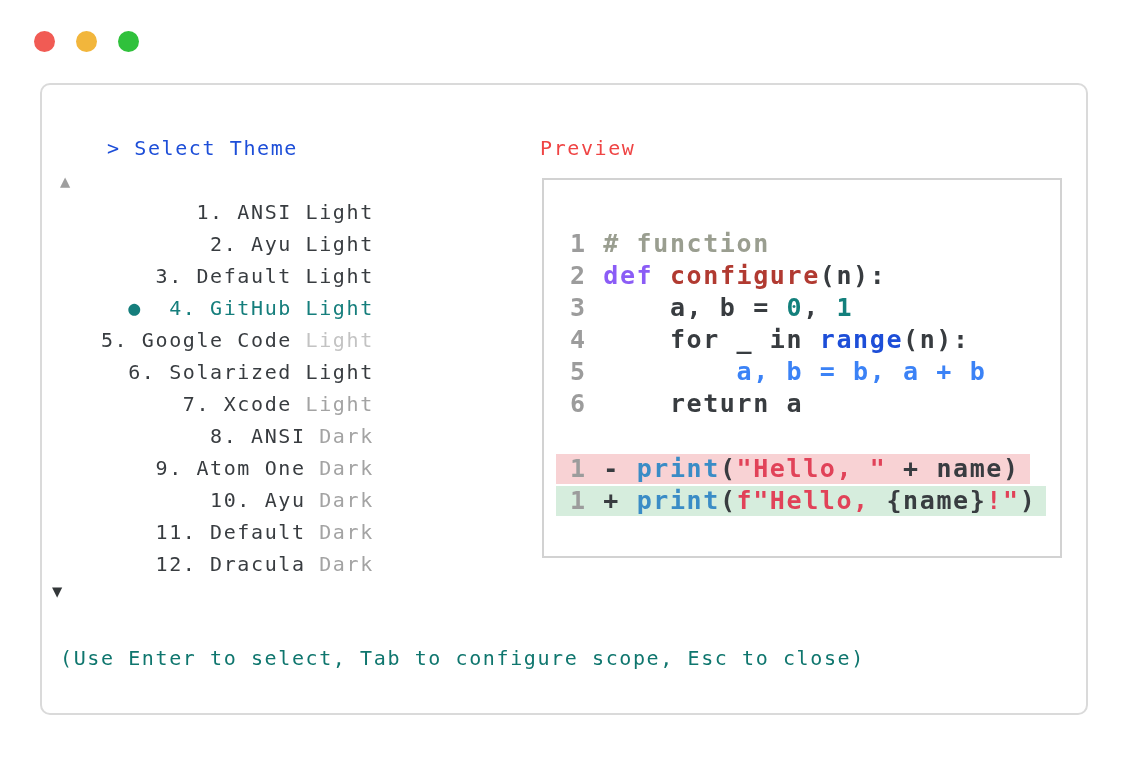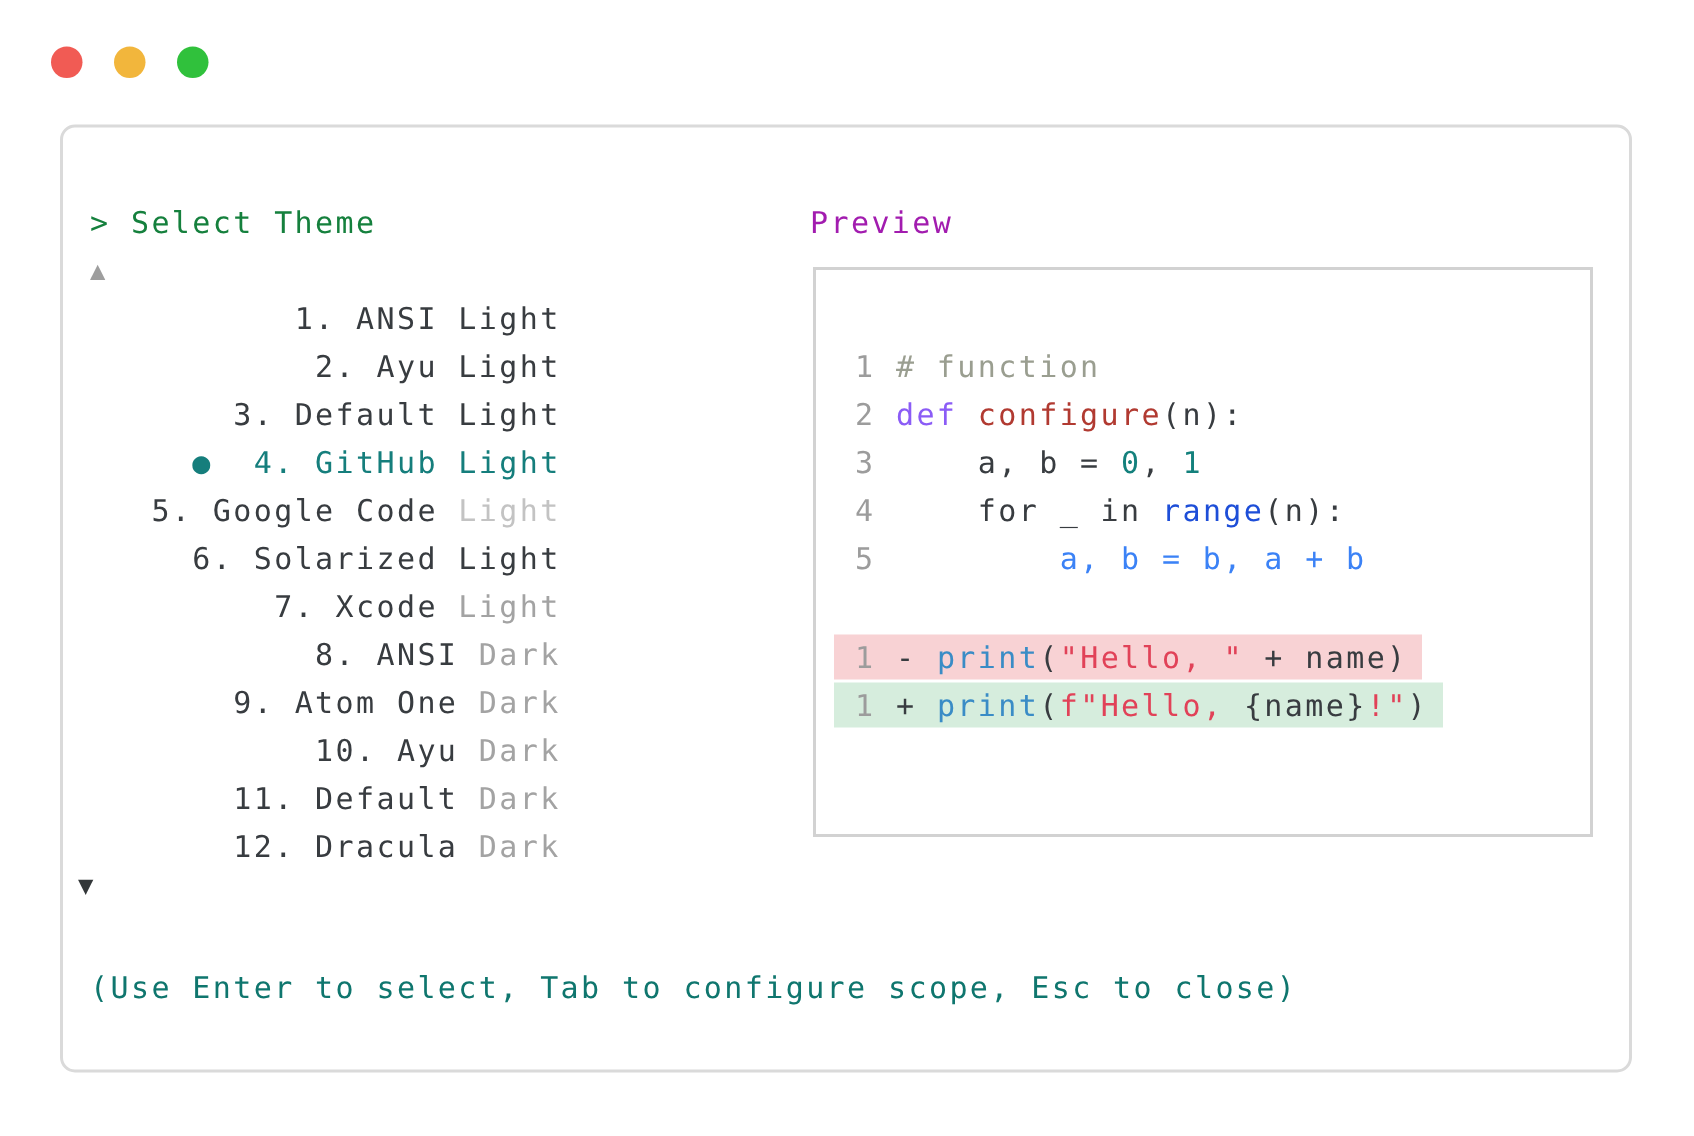--- a/index.html
+++ b/index.html
@@ -23,58 +23,59 @@
   .theme-list    { position:absolute; left:18px;  top:111px; }
   .arrow-down    { position:absolute; left:10px;  top:490px; font-size:17px; line-height:32px; }
   .hint          { position:absolute; left:18px;  top:557px; }
 
   .preview-label { position:absolute; left:498px; top:47px; }
   .preview-box   {
     position:absolute; left:500px; top:93px; width:520px; height:380px;
     border:2px solid #d2d2d2; background:#ffffff;
   }
   .code-area { padding-top:48px; }
-  .code-row  { height:32px; padding-left:26px; font-size:20px; letter-spacing:1.6px; line-height:32px; white-space:pre; }
+  .code-row  { height:32px; padding-left:26px; font-size:25px; letter-spacing:1.6px; line-height:32px; white-space:pre;font-weight:bold; }
   .diff-row  { padding-left:0; }
   .diff-band { display:inline-block; margin-left:12px; padding:0 10px 0 14px; height:30px; line-height:30px; vertical-align:middle; white-space:pre; }
 
   .list-row { height:32px; white-space:pre; cursor:default;text-align:right; }
 </style>
 </head>
 <body>
 
 <div class="stage">
 
   <div class="traffic" id="traffic">
       <div class="dot" style="background: rgb(241, 91, 84);"></div>
       <div class="dot" style="background: rgb(242, 182, 60);"></div>
       <div class="dot" style="background: rgb(48, 193, 60);"></div>
     </div>
 
   <div class="window" style="border-color: rgb(218, 218, 218);">
 
-    <div class="prompt mono" style="color: #15803d;">&gt; Select Theme</div>
+    <div class="prompt mono" style="color: #1d4ed8; margin-left: 47px;">&gt; Select Theme</div>
 
     <div class="arrow-up" id="arrowUp" style="color: rgb(158, 158, 158);">▲</div>
 
     <div class="theme-list mono" id="themeList"><div class="list-row"><span style="color: rgb(56, 60, 64);">   1. </span><span style="color: rgb(56, 60, 64);">ANSI Light</span></div><div class="list-row"><span style="color: rgb(56, 60, 64);">   2. </span><span style="color: rgb(56, 60, 64);">Ayu Light</span></div><div class="list-row"><span style="color: rgb(56, 60, 64);">   3. </span><span style="color: rgb(56, 60, 64);">Default Light</span></div><div class="list-row"><span style="color: rgb(21, 126, 124);">●  4. </span><span style="color: rgb(21, 126, 124);">GitHub Light</span></div><div class="list-row"><span style="color: rgb(56, 60, 64);">   5. </span><span style="color: rgb(56, 60, 64);">Google Code </span><span style="color: rgb(195, 195, 195);">Light</span></div><div class="list-row"><span style="color: rgb(56, 60, 64);">   6. </span><span style="color: rgb(56, 60, 64);">Solarized Light</span></div><div class="list-row"><span style="color: rgb(56, 60, 64);">   7. </span><span style="color: rgb(56, 60, 64);">Xcode </span><span style="color: rgb(163, 163, 163);">Light</span></div><div class="list-row"><span style="color: rgb(56, 60, 64);">   8. </span><span style="color: rgb(56, 60, 64);">ANSI </span><span style="color: rgb(163, 163, 163);">Dark</span></div><div class="list-row"><span style="color: rgb(56, 60, 64);">   9. </span><span style="color: rgb(56, 60, 64);">Atom One </span><span style="color: rgb(163, 163, 163);">Dark</span></div><div class="list-row"><span style="color: rgb(56, 60, 64);">  10. </span><span style="color: rgb(56, 60, 64);">Ayu </span><span style="color: rgb(163, 163, 163);">Dark</span></div><div class="list-row"><span style="color: rgb(56, 60, 64);">  11. </span><span style="color: rgb(56, 60, 64);">Default </span><span style="color: rgb(163, 163, 163);">Dark</span></div><div class="list-row"><span style="color: rgb(56, 60, 64);">  12. </span><span style="color: rgb(56, 60, 64);">Dracula </span><span style="color: rgb(163, 163, 163);">Dark</span></div></div>
 
     <div class="arrow-down" id="arrowDown" style="color: rgb(51, 55, 57);">▼</div>
 
     <div class="hint mono" id="hintText" style="color: #0f766e;">(Use Enter to select, Tab to configure scope, Esc to close)</div>
 
-    <div class="preview-label mono" style="color: #a21caf;">Preview</div>
+    <div class="preview-label mono" style="color: #ef4444;">Preview</div>
 
     <div class="preview-box" id="previewBox" style="border-color: rgb(210, 210, 210);">
       <div class="code-area" id="codeArea">
           <div class="code-row"><span style="color: rgb(156, 156, 156);">1 </span><span style="color: rgb(154, 158, 144);"># function</span></div>
           <div class="code-row"><span style="color: rgb(156, 156, 156);">2 </span><span style="color: #8b5cf6;">def </span><span style="color: rgb(177, 58, 49);">configure</span><span style="color: rgb(56, 60, 64);">(n):</span></div>
           <div class="code-row"><span style="color: rgb(156, 156, 156);">3 </span><span style="color: rgb(56, 60, 64);">    a, b = </span><span style="color: rgb(19, 128, 124);">0</span><span style="color: rgb(56, 60, 64);">, </span><span style="color: rgb(19, 128, 124);">1</span></div>
           <div class="code-row"><span style="color: rgb(156, 156, 156);">4 </span><span style="color: rgb(56, 60, 64);">    for _ in </span><span style="color: #1d4ed8;">range</span><span style="color: rgb(56, 60, 64);">(n):</span></div>
           <div class="code-row"><span style="color: rgb(156, 156, 156);">5 </span><span style="color: #3b82f6;">        a, b = b, a + b</span></div>
+          <div class="code-row"><span style="color: rgb(156, 156, 156);">6 </span><span style="color: rgb(56, 60, 64);">    return a</span></div>
           <div class="code-row"></div>
           <div class="code-row diff-row"><span class="diff-band" style="background: rgb(248, 210, 212);"><span style="color: rgb(156, 156, 156);">1 </span><span style="color: rgb(56, 60, 64);">- </span><span style="color: rgb(58, 140, 198);">print</span><span style="color: rgb(56, 60, 64);">(</span><span style="color: rgb(225, 66, 88);">"Hello, "</span><span style="color: rgb(56, 60, 64);"> + name)</span></span></div>
           <div class="code-row diff-row"><span class="diff-band" style="background: rgb(214, 237, 221);"><span style="color: rgb(156, 156, 156);">1 </span><span style="color: rgb(56, 60, 64);">+ </span><span style="color: rgb(58, 140, 198);">print</span><span style="color: rgb(56, 60, 64);">(</span><span style="color: rgb(225, 66, 88);">f"Hello, </span><span style="color: rgb(56, 60, 64);">{name}</span><span style="color: rgb(225, 66, 88);">!"</span><span style="color: rgb(56, 60, 64);">)</span></span></div>
         </div>
     </div>
 
   </div>
 </div>
 
 </body></html>

